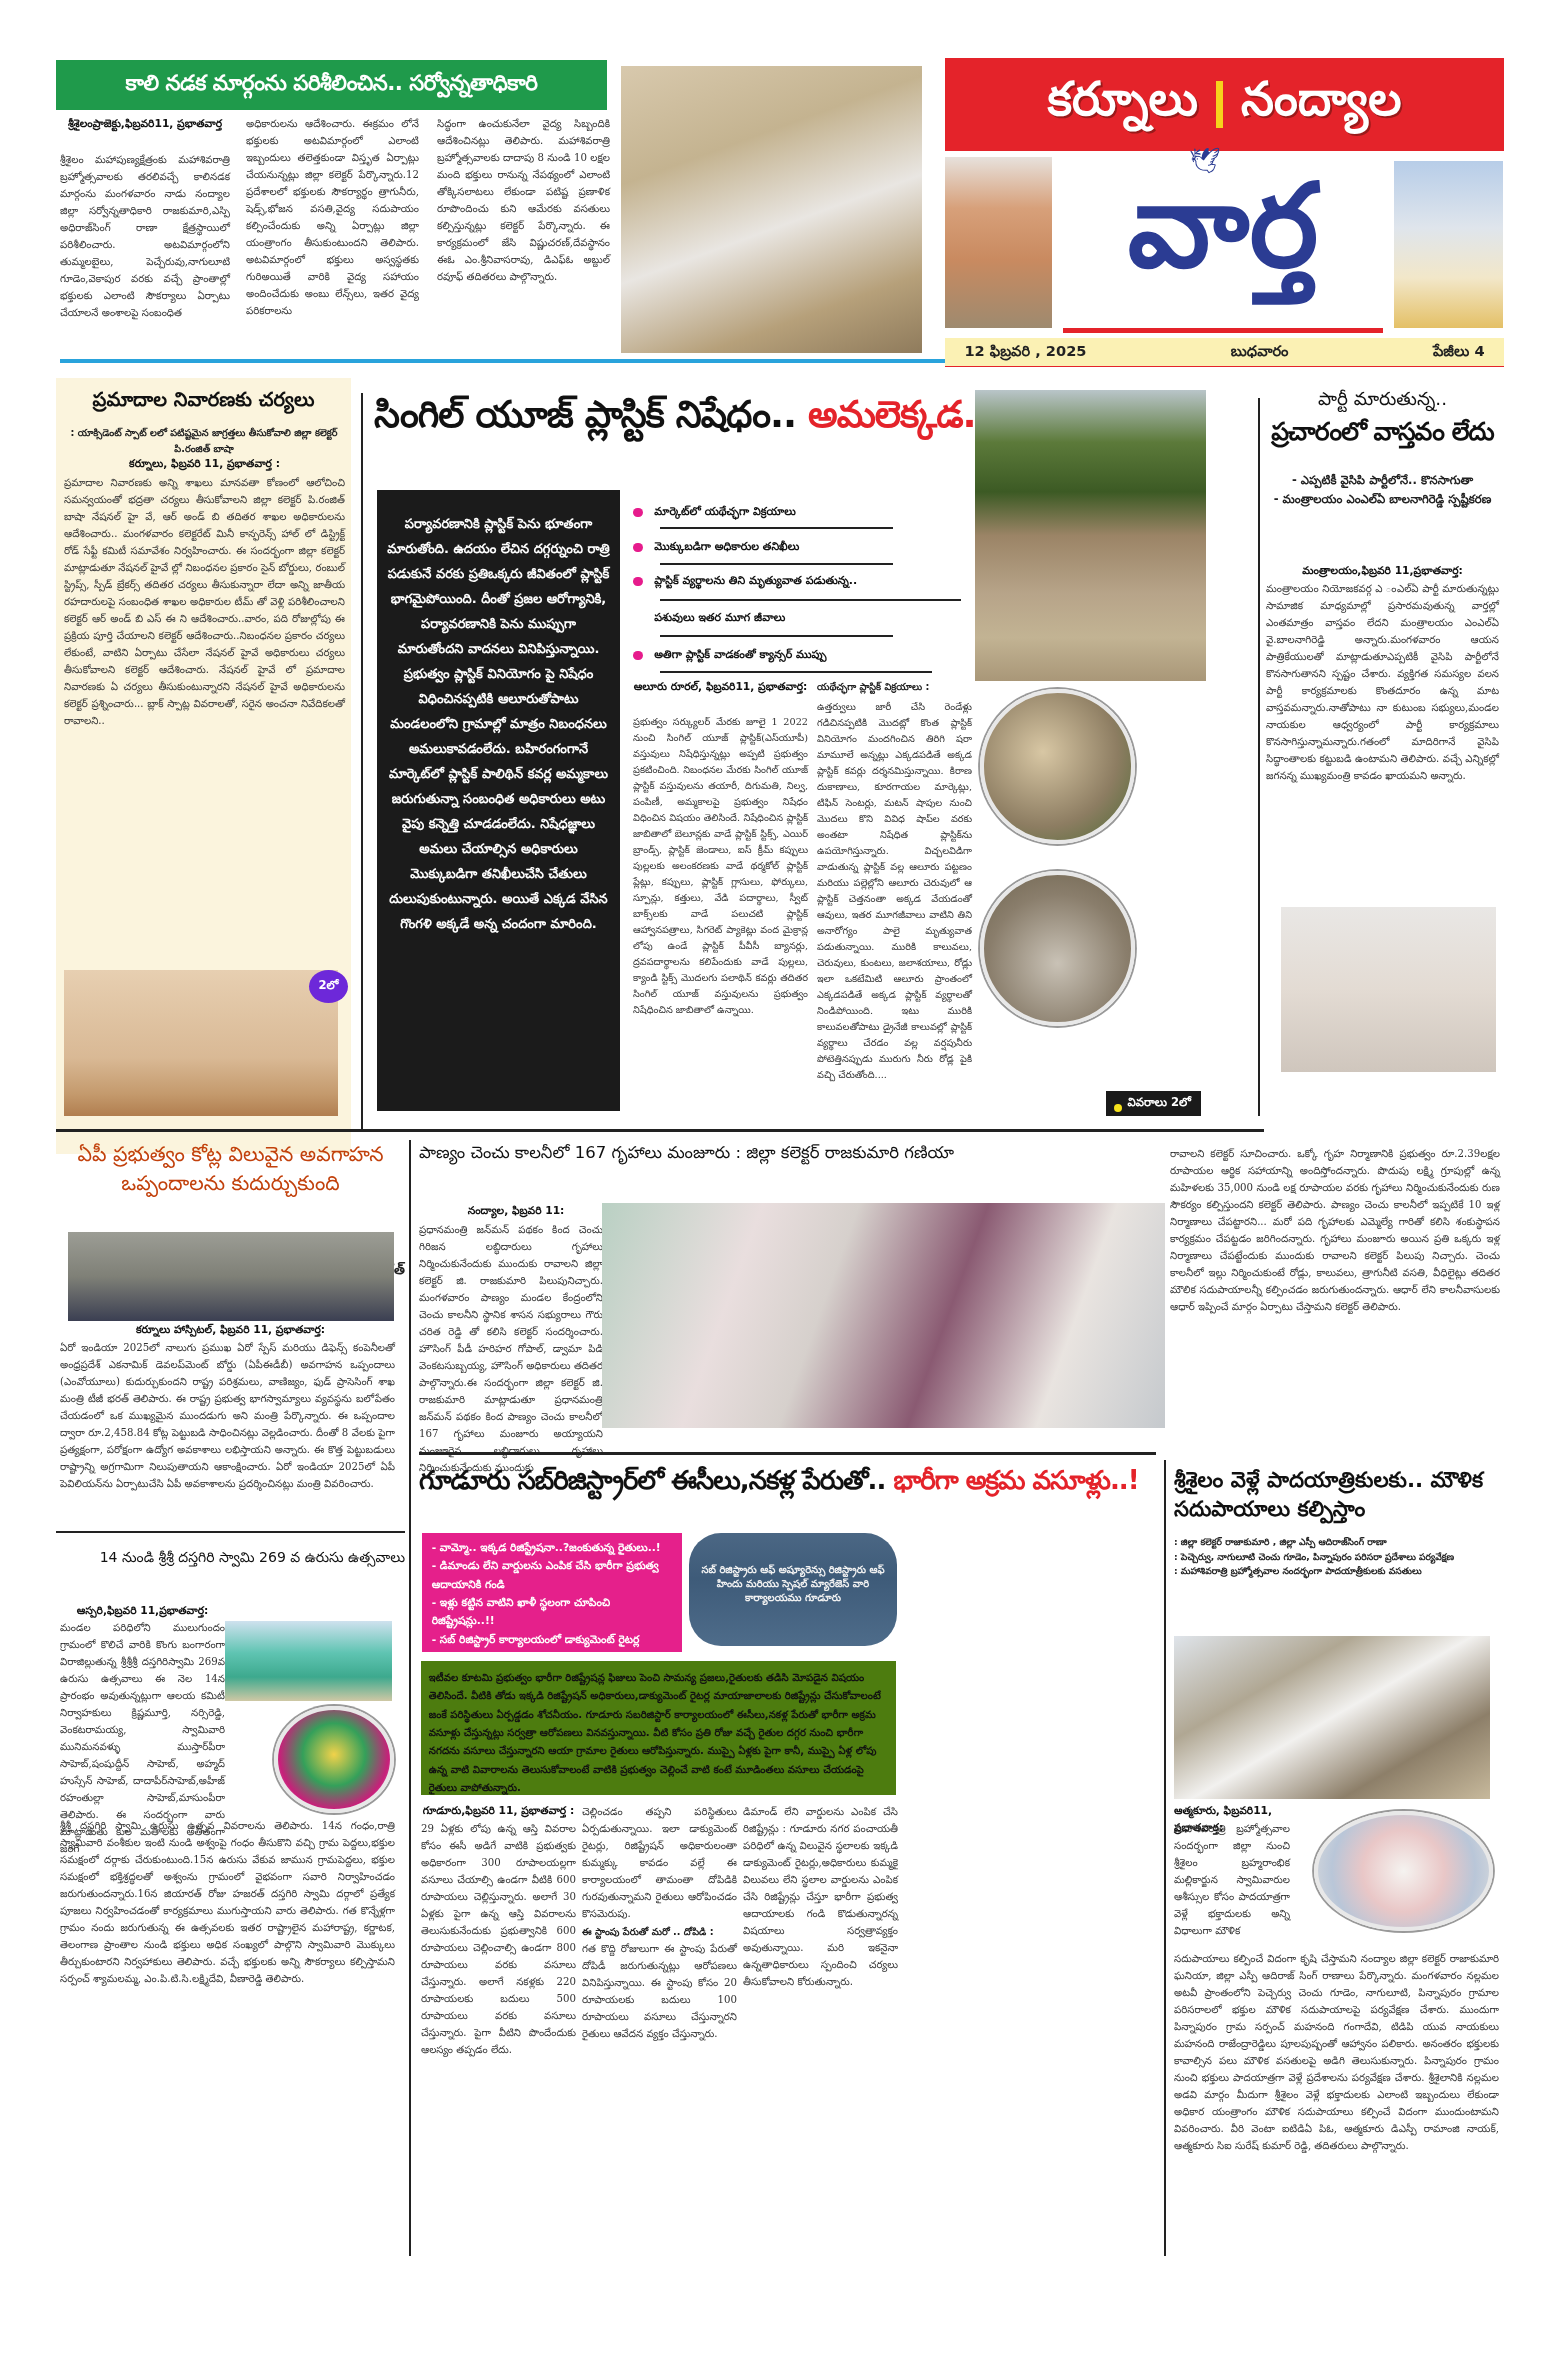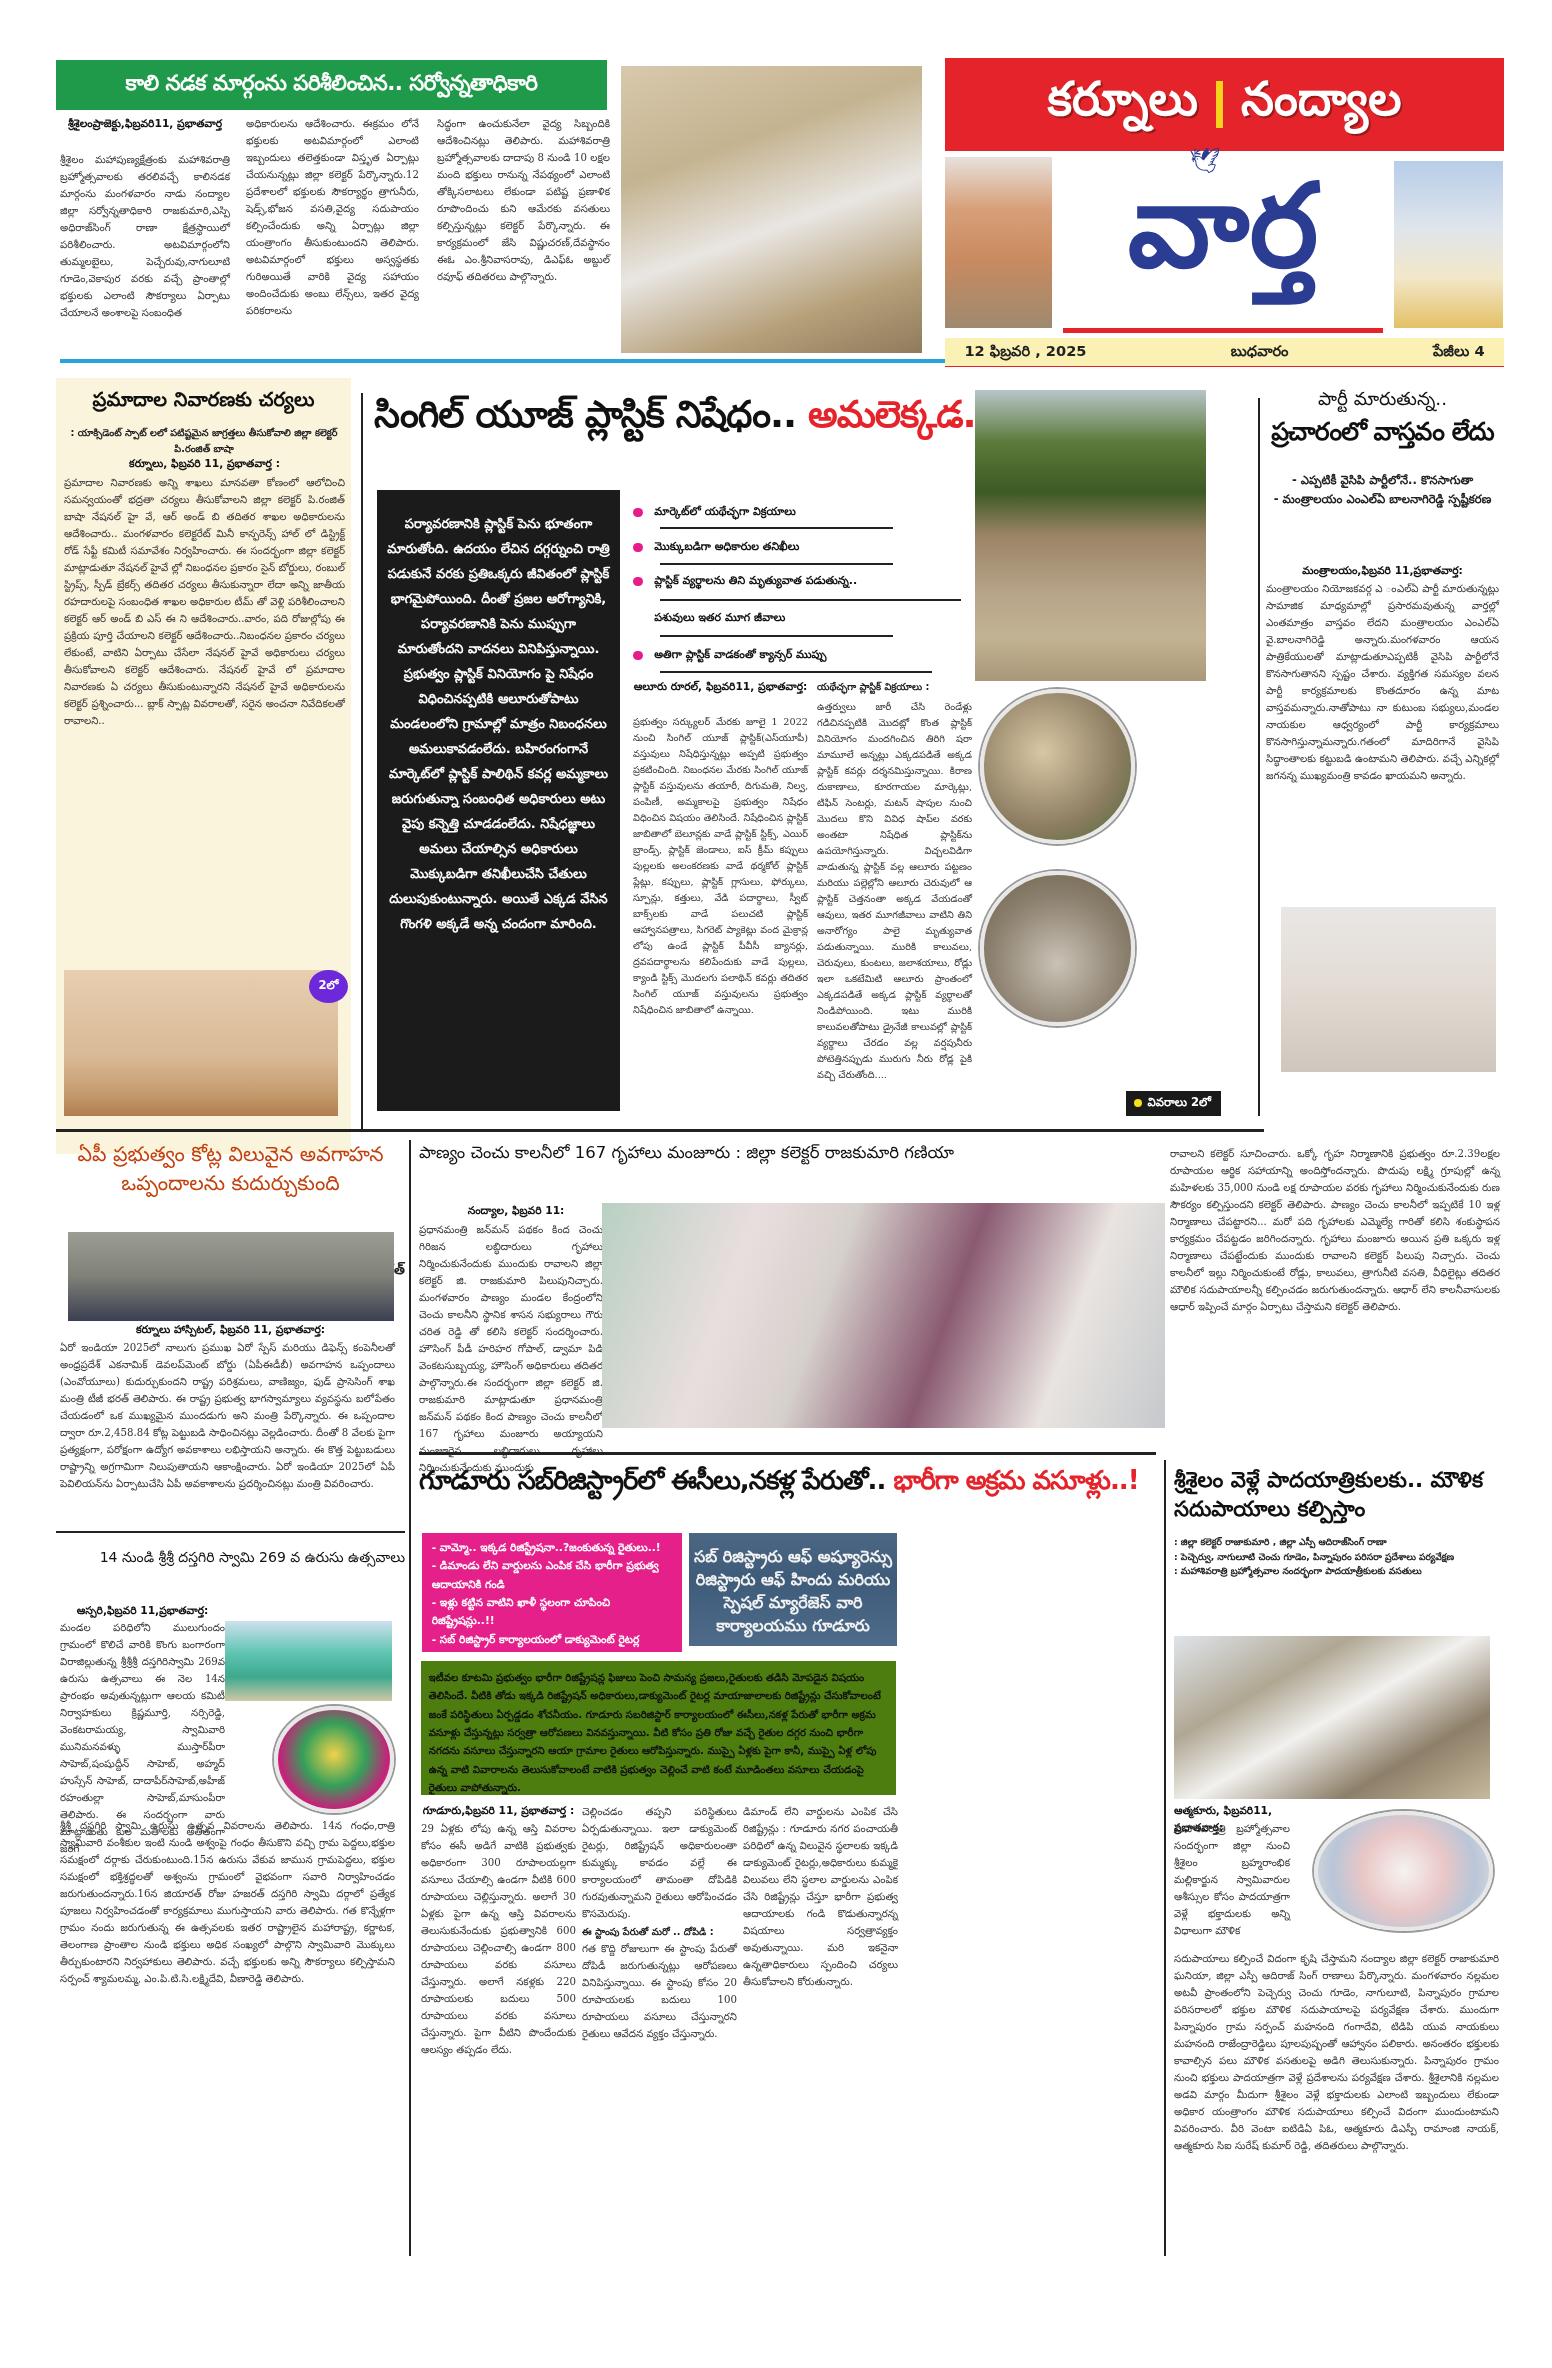--- a/index.html
+++ b/index.html
@@ -43,21 +43,21 @@
   #pl-title { left: 374px; top: 393px; width: 602px; font-size: 37px; white-space: nowrap; letter-spacing: -1px; }
   #pl-title-red { color: #e4232a; }
   #pl-black { left: 377px; top: 490px; width: 243px; height: 621px; background: #1b1b1b; color: #fff; font-size: 13px; line-height: 25px; text-align: center; padding: 21.3px 9.7px; font-weight: bold; }
   .bullet-row { left: 633px; width: 330px; font-size: 11px; font-weight: bold; color: #111; display: flex; align-items: center; gap: 11.6px; }
   .bullet-dot { width: 9.7px; height: 9.7px; border-radius: 50%; background: #e61b8c; flex-shrink: 0; }
   .bullet-line { left: 660px; height: 1.9px; background: #222; }
   #pl-photo-main { left: 975px; top: 390px; width: 231px; height: 291px; background: linear-gradient(180deg,#b9c5c9 0%,#5c7a3a 18%,#3c5a24 35%,#9b8466 50%,#b7a489 70%,#c2b393 85%,#a99778 100%); }
   .round-photo { border-radius: 50%; border: 4.9px solid #e8e8e8; box-shadow: 0 0 0 1.9px #999; }
   #pl-round1 { left: 980px; top: 689px; width: 155px; height: 155px; background: radial-gradient(circle at 40% 40%, #d8c7a4, #8d7d62 60%, #4d6a34); }
   #pl-round2 { left: 980px; top: 871px; width: 155px; height: 155px; background: radial-gradient(circle at 50% 60%, #c9c2b6, #8a7e6c 60%, #6f644f); }
-  #pl-more { left: 1106px; top: 1091px; background: #1a1a1a; color: #fff; font-size: 11.6px; font-weight: bold; padding: 3.9px 9.7px 3.9px 7.8px; display: flex; align-items: center; gap: 5.8px; margin-left: 20px; }
+  #pl-more { left: 1106px; top: 1091px; background: #1a1a1a; color: #fff; font-size: 11.6px; font-weight: bold; padding: 3.9px 9.7px 3.9px 7.8px; display: flex; align-items: flex-end; gap: 5.8px; }
   #pl-more .dot { width: 7.8px; height: 7.8px; border-radius: 50%; background: #f6e21c; }
   #v-rule-2 { left: 1258px; top: 398px; height: 718px; }
   #h-rule-1 { left: 56px; top: 1129px; width: 1208px; }
 
   
   #pt-title1 { left: 1261px; top: 388px; width: 243px; text-align: center; font-size: 18.4px; font-weight: normal; }
   #pt-title2 { left: 1261px; top: 417px; width: 243px; text-align: center; font-size: 25px; letter-spacing: -1px; }
   #pt-sub { left: 1266px; top: 471px; width: 233px; text-align: center; font-size: 11.6px; font-weight: bold; line-height: 19.4px; }
   #pt-dateline { left: 1266px; top: 563px; width: 233px; }
   #pt-body { left: 1266px; top: 580px; width: 233px; }
@@ -85,21 +85,21 @@
   #hs-dateline { left: 419px; top: 1203px; width: 194px; }
   #hs-body { left: 419px; top: 1221px; width: 184px; }
   #hs-photo { left: 602px; top: 1203px; width: 563px; height: 225px; background: linear-gradient(110deg,#b9d0c3,#e9dede 25%,#d6d0cc 40%,#8a5a72 60%,#e9e4e0 80%,#c5c9cd); }
   #hs-body2 { left: 1170px; top: 1145px; width: 330px; }
   #h-rule-3 { left: 419px; top: 1452px; width: 737px; }
 
   
   #gd-title { left: 419px; top: 1465px; width: 747px; font-size: 26px; white-space: nowrap; letter-spacing: -1px; }
   #gd-title-red { color: #e4232a; }
   #gd-pink { left: 422px; top: 1533px; width: 260px; height: 119px; background: #e5208b; color: #fff; font-size: 10.7px; line-height: 18.4px; padding: 5.8px 9.7px; font-weight: bold; }
-  #gd-sign { left: 689px; top: 1533px; width: 208px; height: 113px; background: linear-gradient(180deg,#4b6784,#3e5b79 40%,#4e6c8a); color: #f2f2f2; font-size: 16px; text-align: center; padding-top: 14px; font-weight: bold; overflow: hidden; }
+  #gd-sign { left: 689px; top: 1533px; width: 208px; height: 113px; background: linear-gradient(180deg,#4b6784,#3e5b79 40%,#4e6c8a); color: #f2f2f2; font-size: 10px; text-align: center; padding-top: 31px; font-weight: bold; overflow: hidden; border-radius: 32px; }
   #gd-summary { left: 421px; top: 1661px; width: 475px; height: 134px; background: #4d7c0f; font-size: 10.2px; line-height: 18.4px; padding: 7.8px 7.8px; color: #111; font-weight: bold; }
   #gd-dateline { left: 421px; top: 1803px; width: 155px; }
   .gd-col { top: 1820px; width: 155px; }
   #v-rule-4 { left: 1164px; top: 1460px; height: 796px; }
 
   
   #ss-title { left: 1174px; top: 1465px; width: 330px; font-size: 21.3px; line-height: 29px; font-weight: bold; }
   #ss-sub { left: 1174px; top: 1535px; width: 330px; font-size: 9.2px; line-height: 14.6px; font-weight: bold; color: #222; }
   #ss-photo { left: 1174px; top: 1636px; width: 316px; height: 163px; background: linear-gradient(150deg,#dfe4ea,#b0a793 30%,#f2f1ef 50%,#8d7f69 75%,#c7b99c); }
   #ss-dateline { left: 1174px; top: 1803px; width: 107px; text-align: left; }

